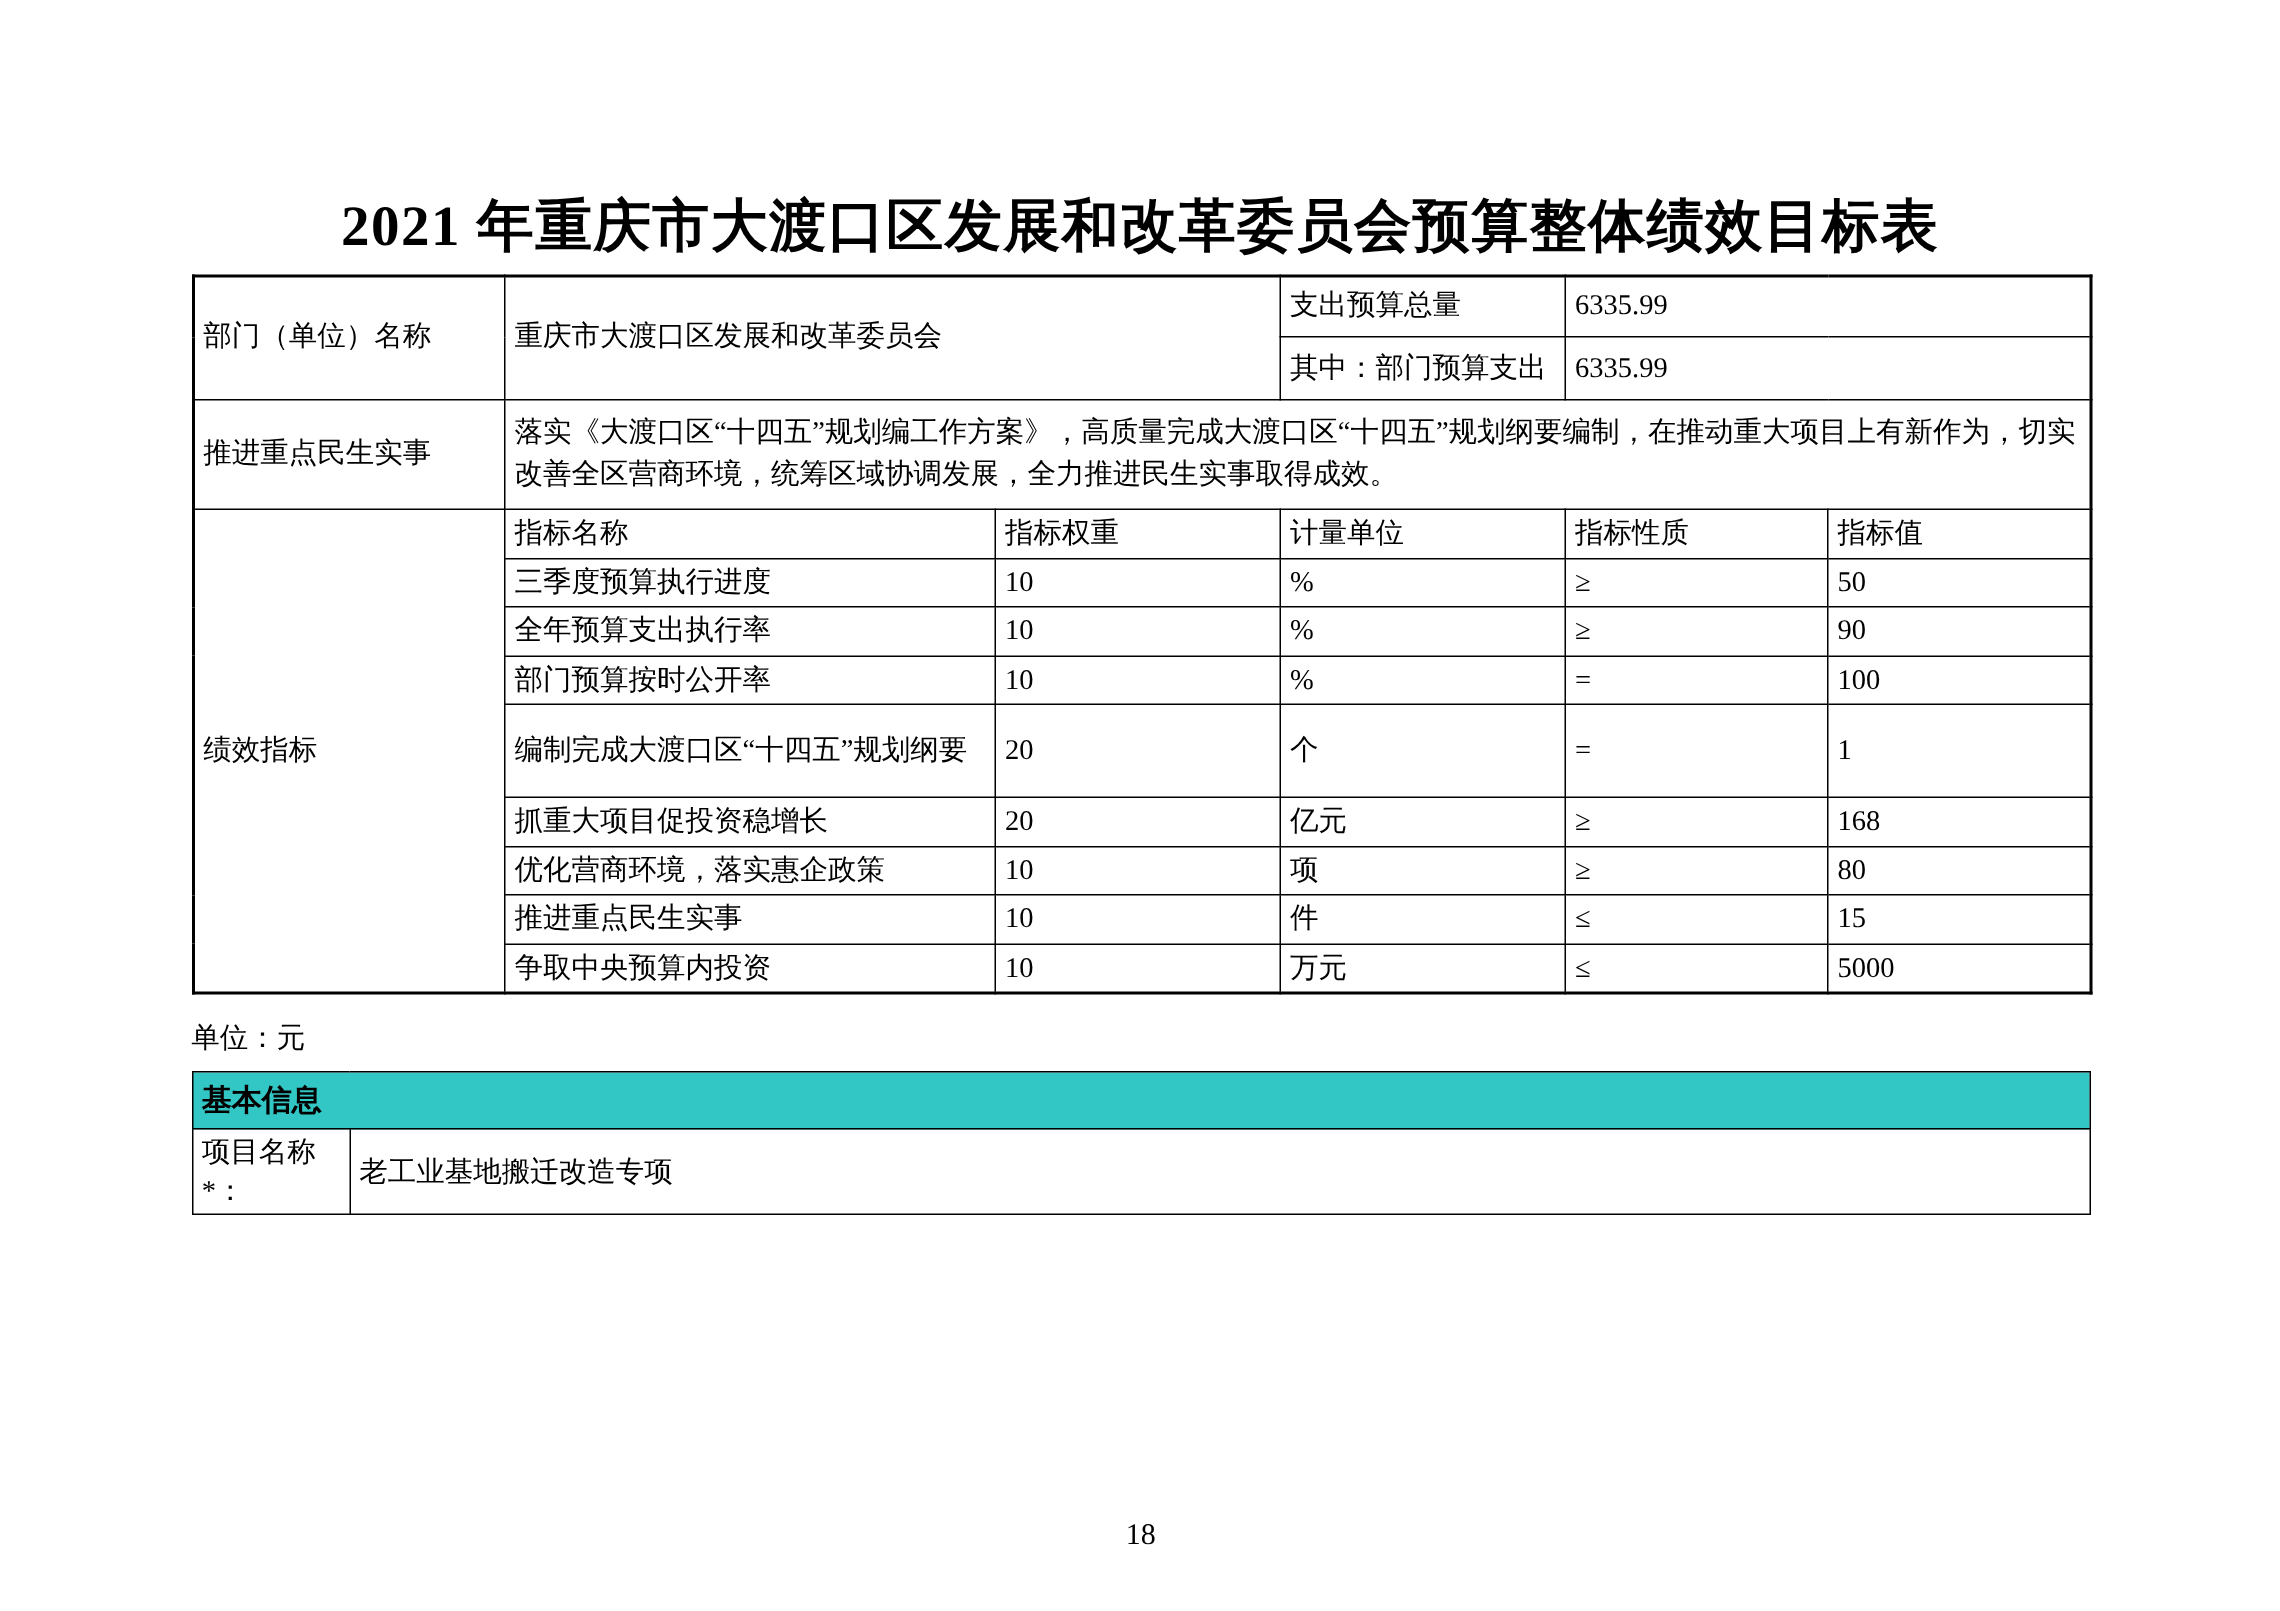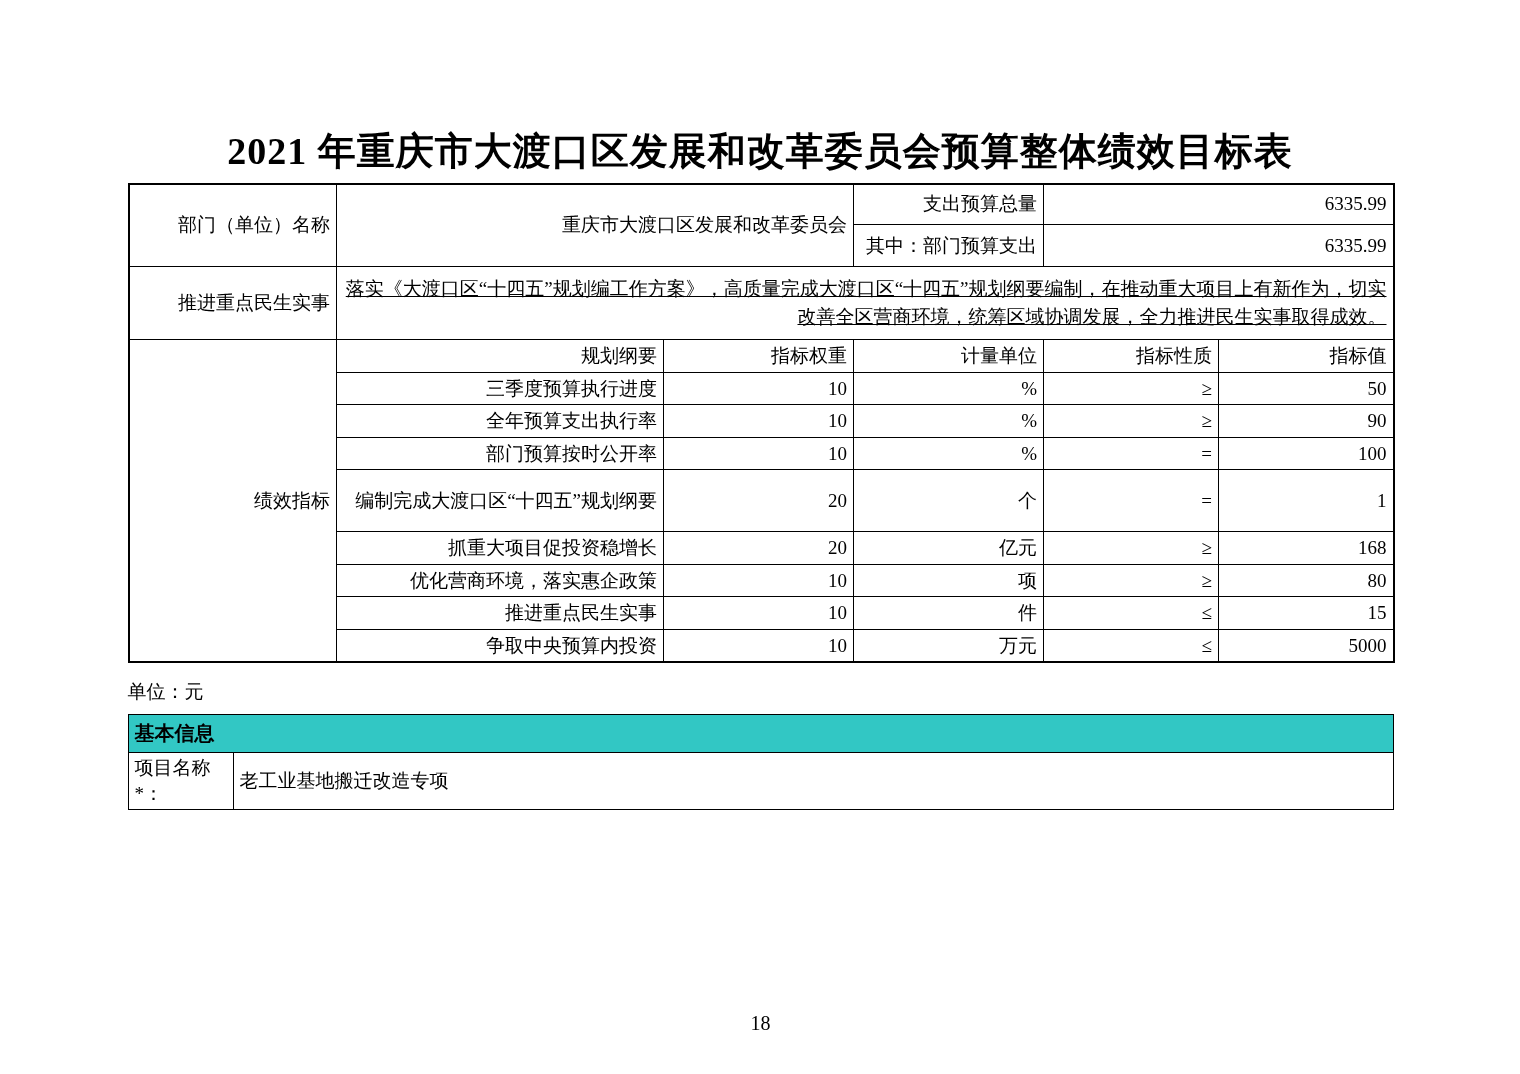--- a/index.html
+++ b/index.html
@@ -29,28 +29,28 @@
 
   table.main {
     margin-top: 7px;
     width: 1265px;
     border-collapse: collapse;
     table-layout: fixed;
     font-size: 19px;
   }
   table.main td {
     border: 1.5px solid #000;
-    text-align: right;
+    text-align: left;
     vertical-align: middle;
     padding: 2px 6px;
     line-height: 1.45;
   }
   table.main { border: 2px solid #000; }
   td.left-align { text-align: left; }
-  td.goal-cell { text-align: center; padding: 6px 10px; line-height: 1.7; text-decoration: underline; }
+  td.goal-cell { text-align: center; padding: 6px 10px; line-height: 1.7; }
 
   .title2 {
     margin-top: 44px;
     text-align: center;
     font-size: 30px;
     font-weight: bold;
     letter-spacing: 1px;
   }
   .meta-row {
     margin-top: 16px;
@@ -117,21 +117,21 @@
     <tr style="height:42px">
       <td class="left-align">其中：部门预算支出</td>
       <td colspan="2">6335.99</td>
     </tr>
     <tr style="height:73px">
       <td>推进重点民生实事</td>
       <td colspan="5" class="goal-cell">落实《大渡口区“十四五”规划编工作方案》，高质量完成大渡口区“十四五”规划纲要编制，在推动重大项目上有新作为，切实改善全区营商环境，统筹区域协调发展，全力推进民生实事取得成效。</td>
     </tr>
     <tr style="height:31px">
       <td rowspan="9">绩效指标</td>
-      <td>规划纲要</td>
+      <td>指标名称</td>
       <td>指标权重</td>
       <td>计量单位</td>
       <td>指标性质</td>
       <td>指标值</td>
     </tr>
     <tr style="height:30px">
       <td>三季度预算执行进度</td>
       <td>10</td>
       <td>%</td>
       <td>≥</td>

